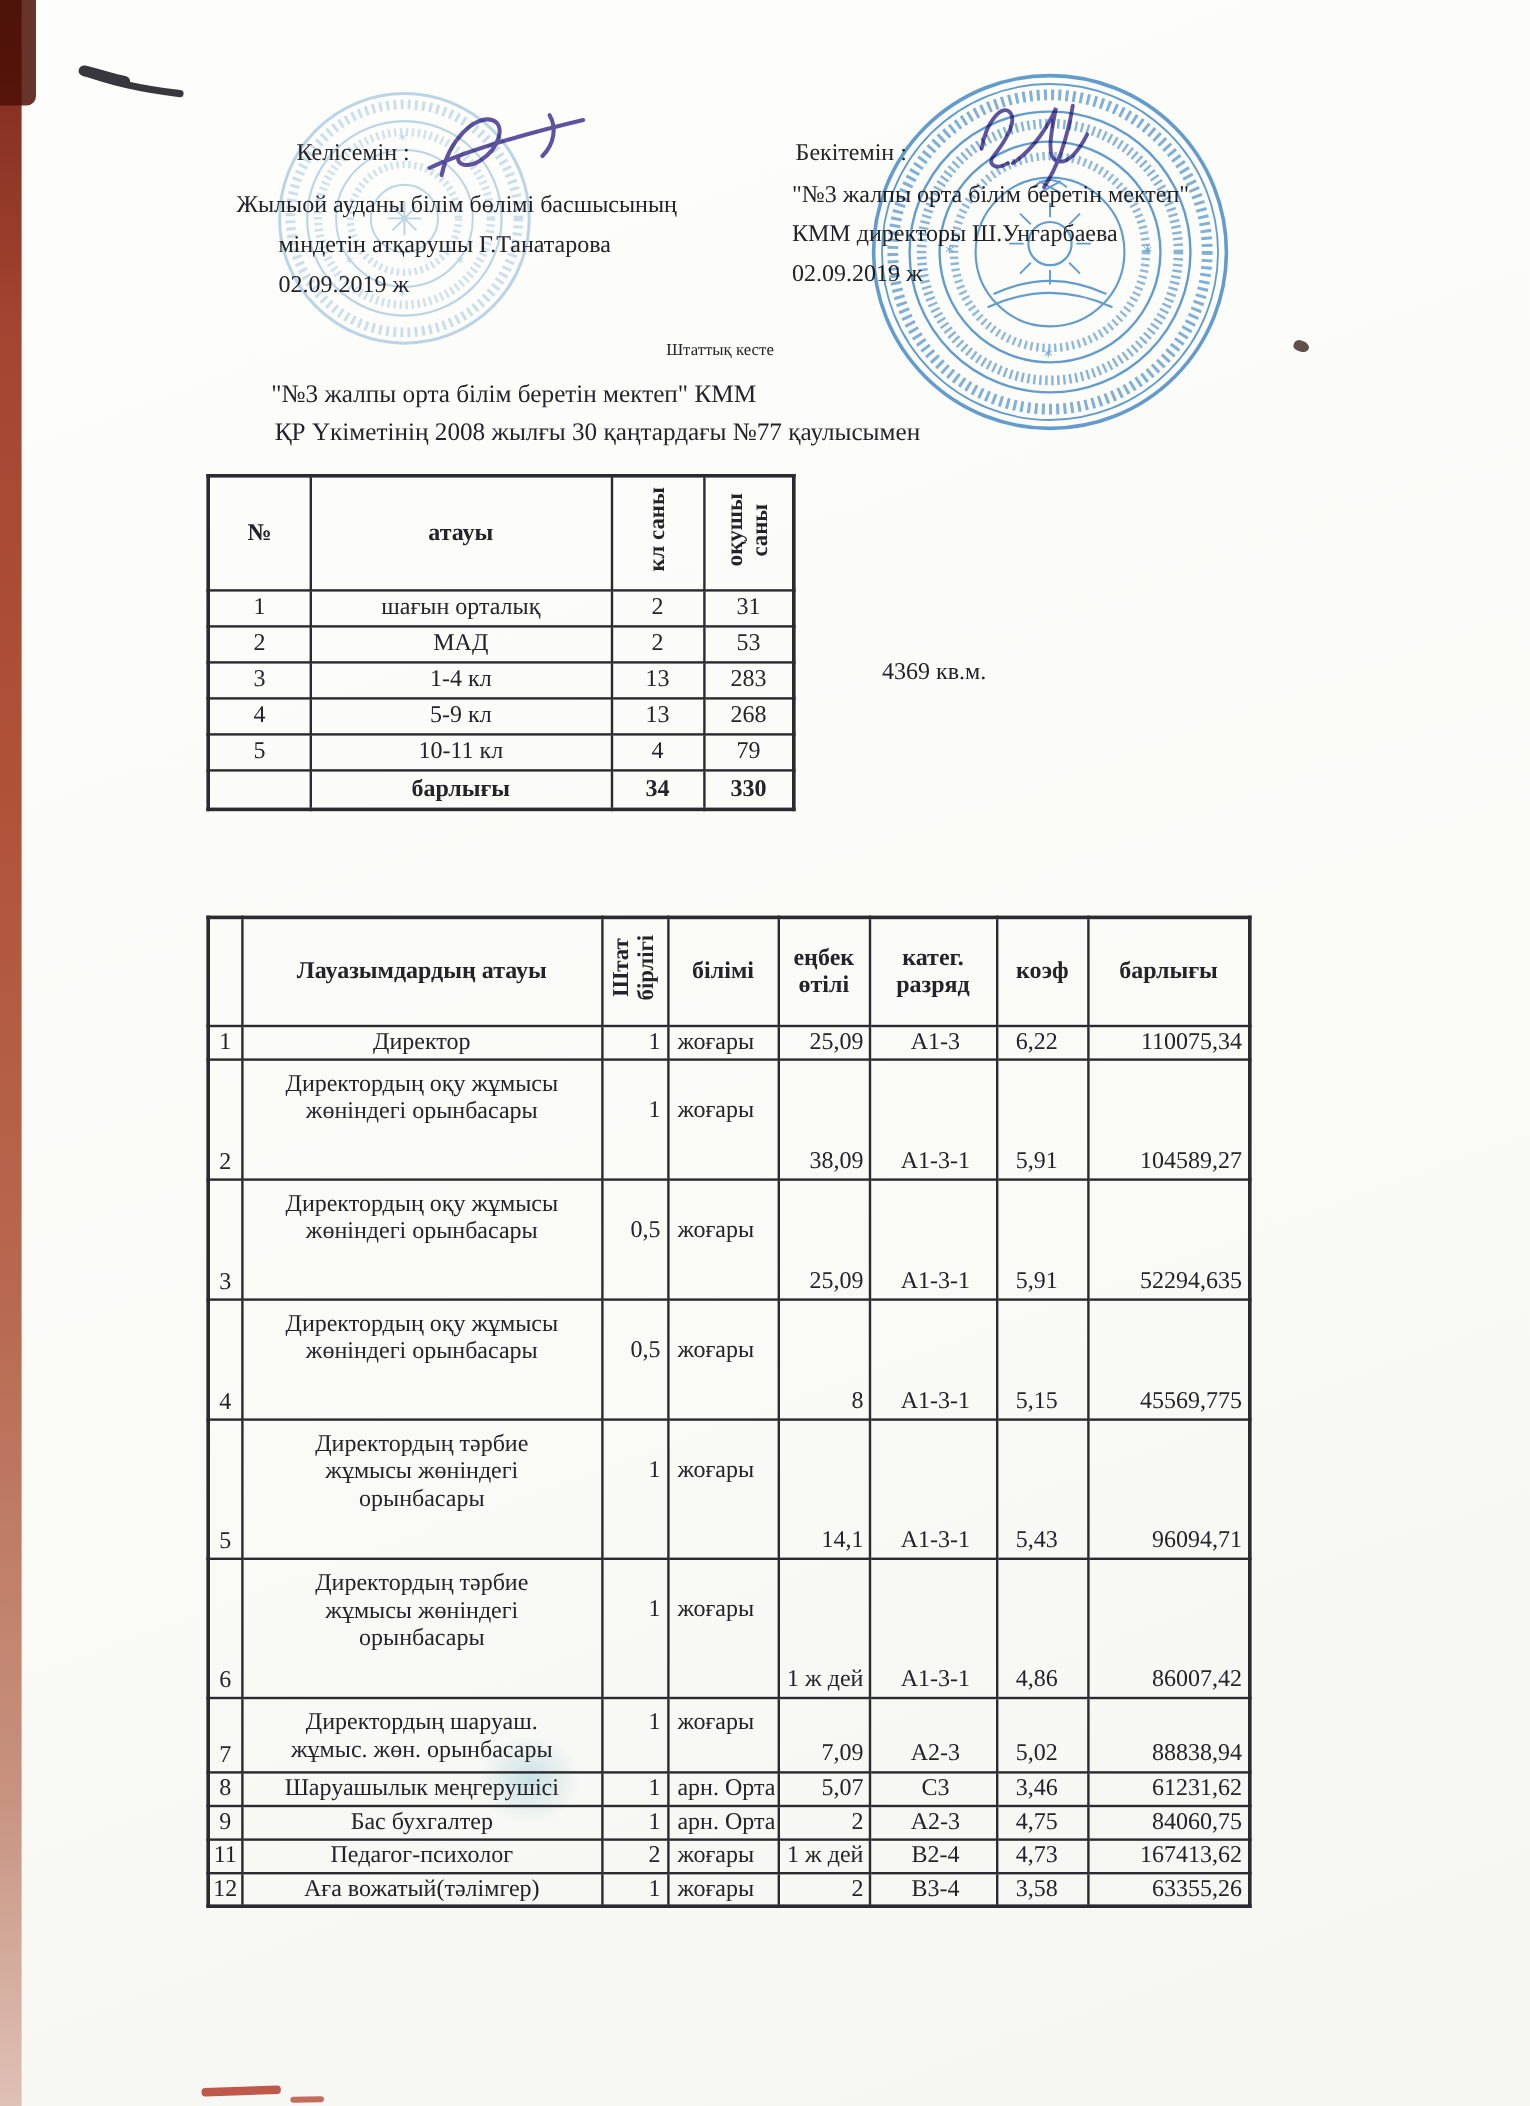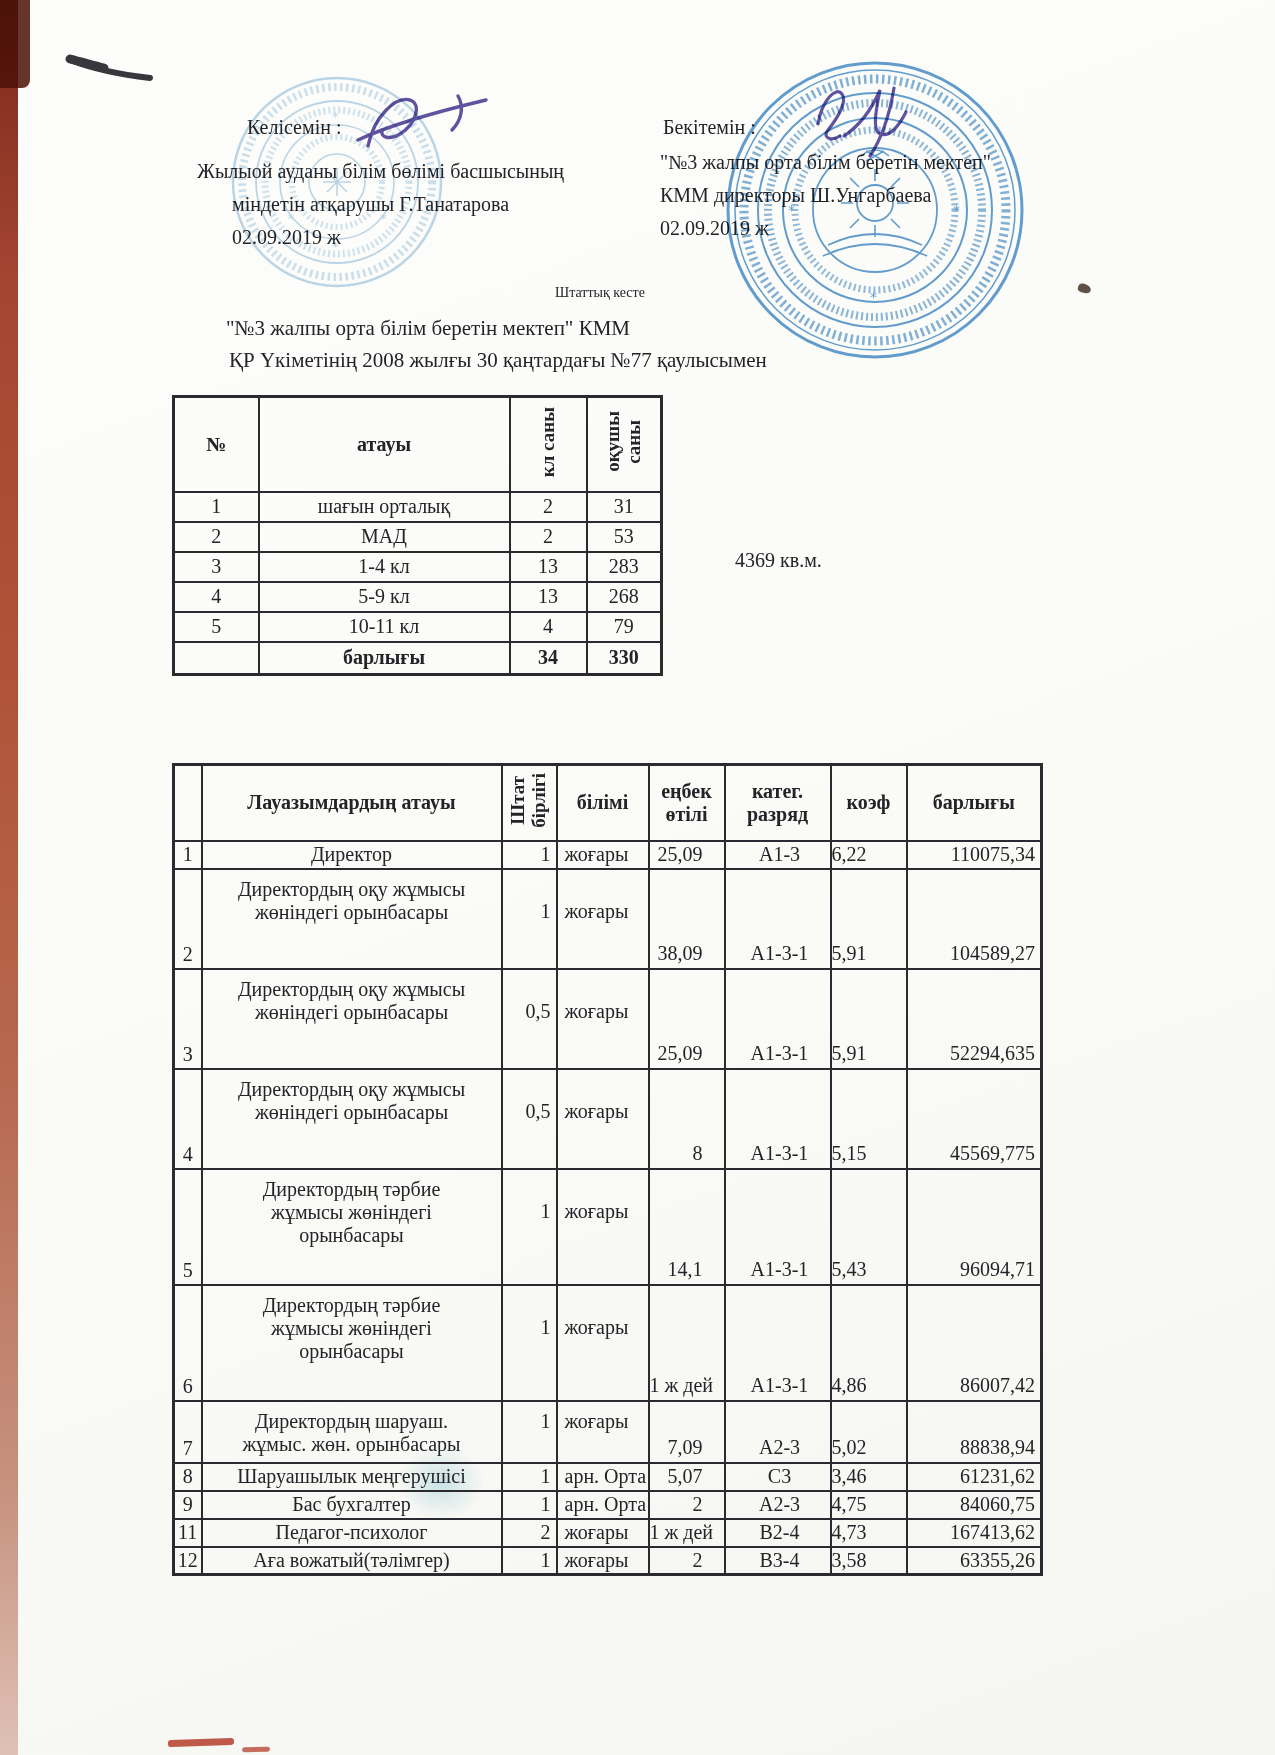--- a/index.html
+++ b/index.html
@@ -25,23 +25,23 @@
   #classes-table td{height:28px}
   #classes-table .total-row td{height:30px;font-weight:bold}
 
   
   tr.r-sm{height:28px}
   tr.r-md{height:62px}
   tr.r-lg{height:100px}
   tr.r-xl{height:116px}
   td.c-units{text-align:right;padding-right:5px;white-space:nowrap}
   td.c-edu{text-align:left;padding-left:7px;white-space:nowrap}
-  td.c-exp{text-align:right;padding-right:21px;white-space:nowrap}
+  td.c-exp{text-align:right;padding-right:4px;white-space:nowrap}
   td.c-cat{text-align:center;padding-left:4px;white-space:nowrap}
-  td.c-coef{text-align:left;padding-right:9px;white-space:nowrap}
+  td.c-coef{text-align:center;padding-right:9px;white-space:nowrap}
   td.c-total{text-align:right;padding-right:5px;white-space:nowrap}
   tr.tall td{vertical-align:bottom;padding-bottom:3px}
   tr.tall td.c-name{vertical-align:top;padding:8px 30px 0 30px}
   tr.tall td.c-units{vertical-align:top;padding-top:30px}
   tr.tall td.c-edu{vertical-align:top;padding-top:30px}
   tr.r-md td.c-units,tr.r-md td.c-edu{padding-top:8px}
   tr.tall td.c-num{vertical-align:bottom;padding-bottom:2px}
 
   
   #left-stripe{left:0;top:0;width:18px;height:1755px;
@@ -151,21 +151,21 @@
     <col style="width:28px">
       <col style="width:300px">
       <col style="width:55px">
       <col style="width:92px">
     <col style="width:76px">
       <col style="width:106px">
       <col style="width:76px">
       <col style="width:135px">
   </colgroup>
   <thead>
-    <tr style="height:76px">
+    <tr style="height:90px">
       <th></th>
       <th>Лауазымдардың атауы</th>
       <th><span class="rot">Штат
 бірлігі</span></th>
       <th>білімі</th>
       <th>еңбек өтілі</th>
       <th>катег. разряд</th>
       <th>коэф</th>
       <th>барлығы</th>
     </tr>

